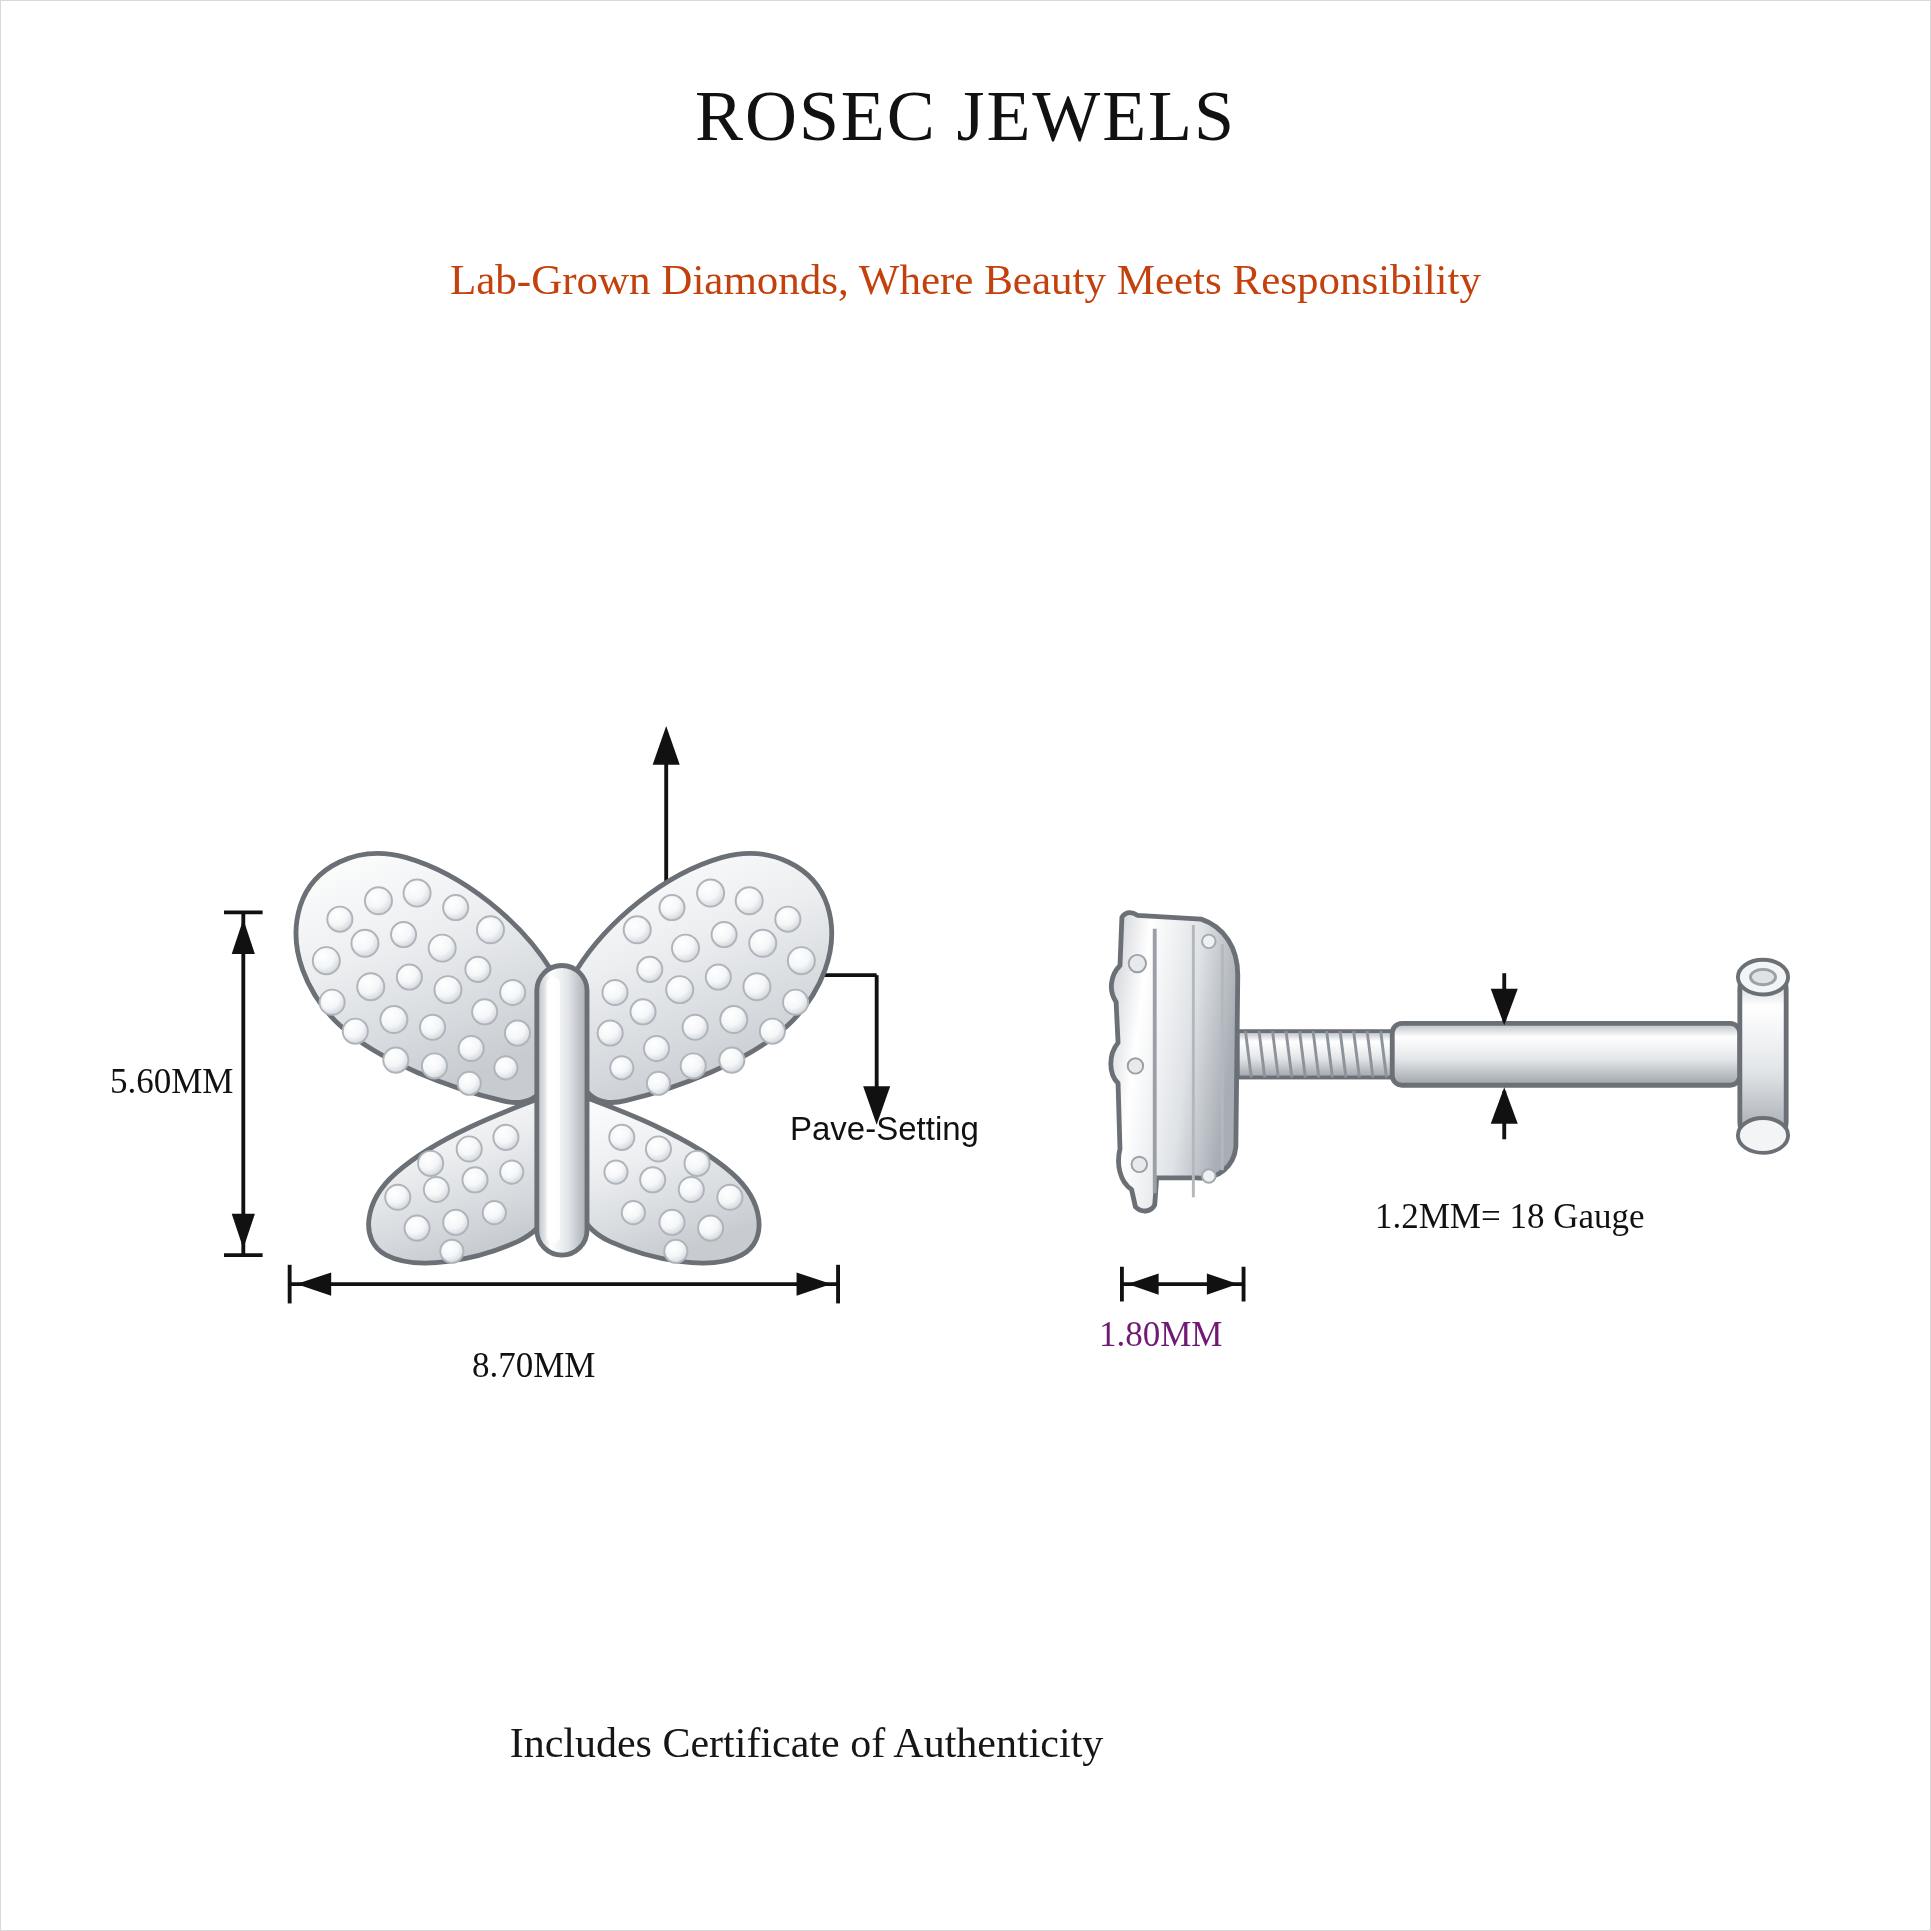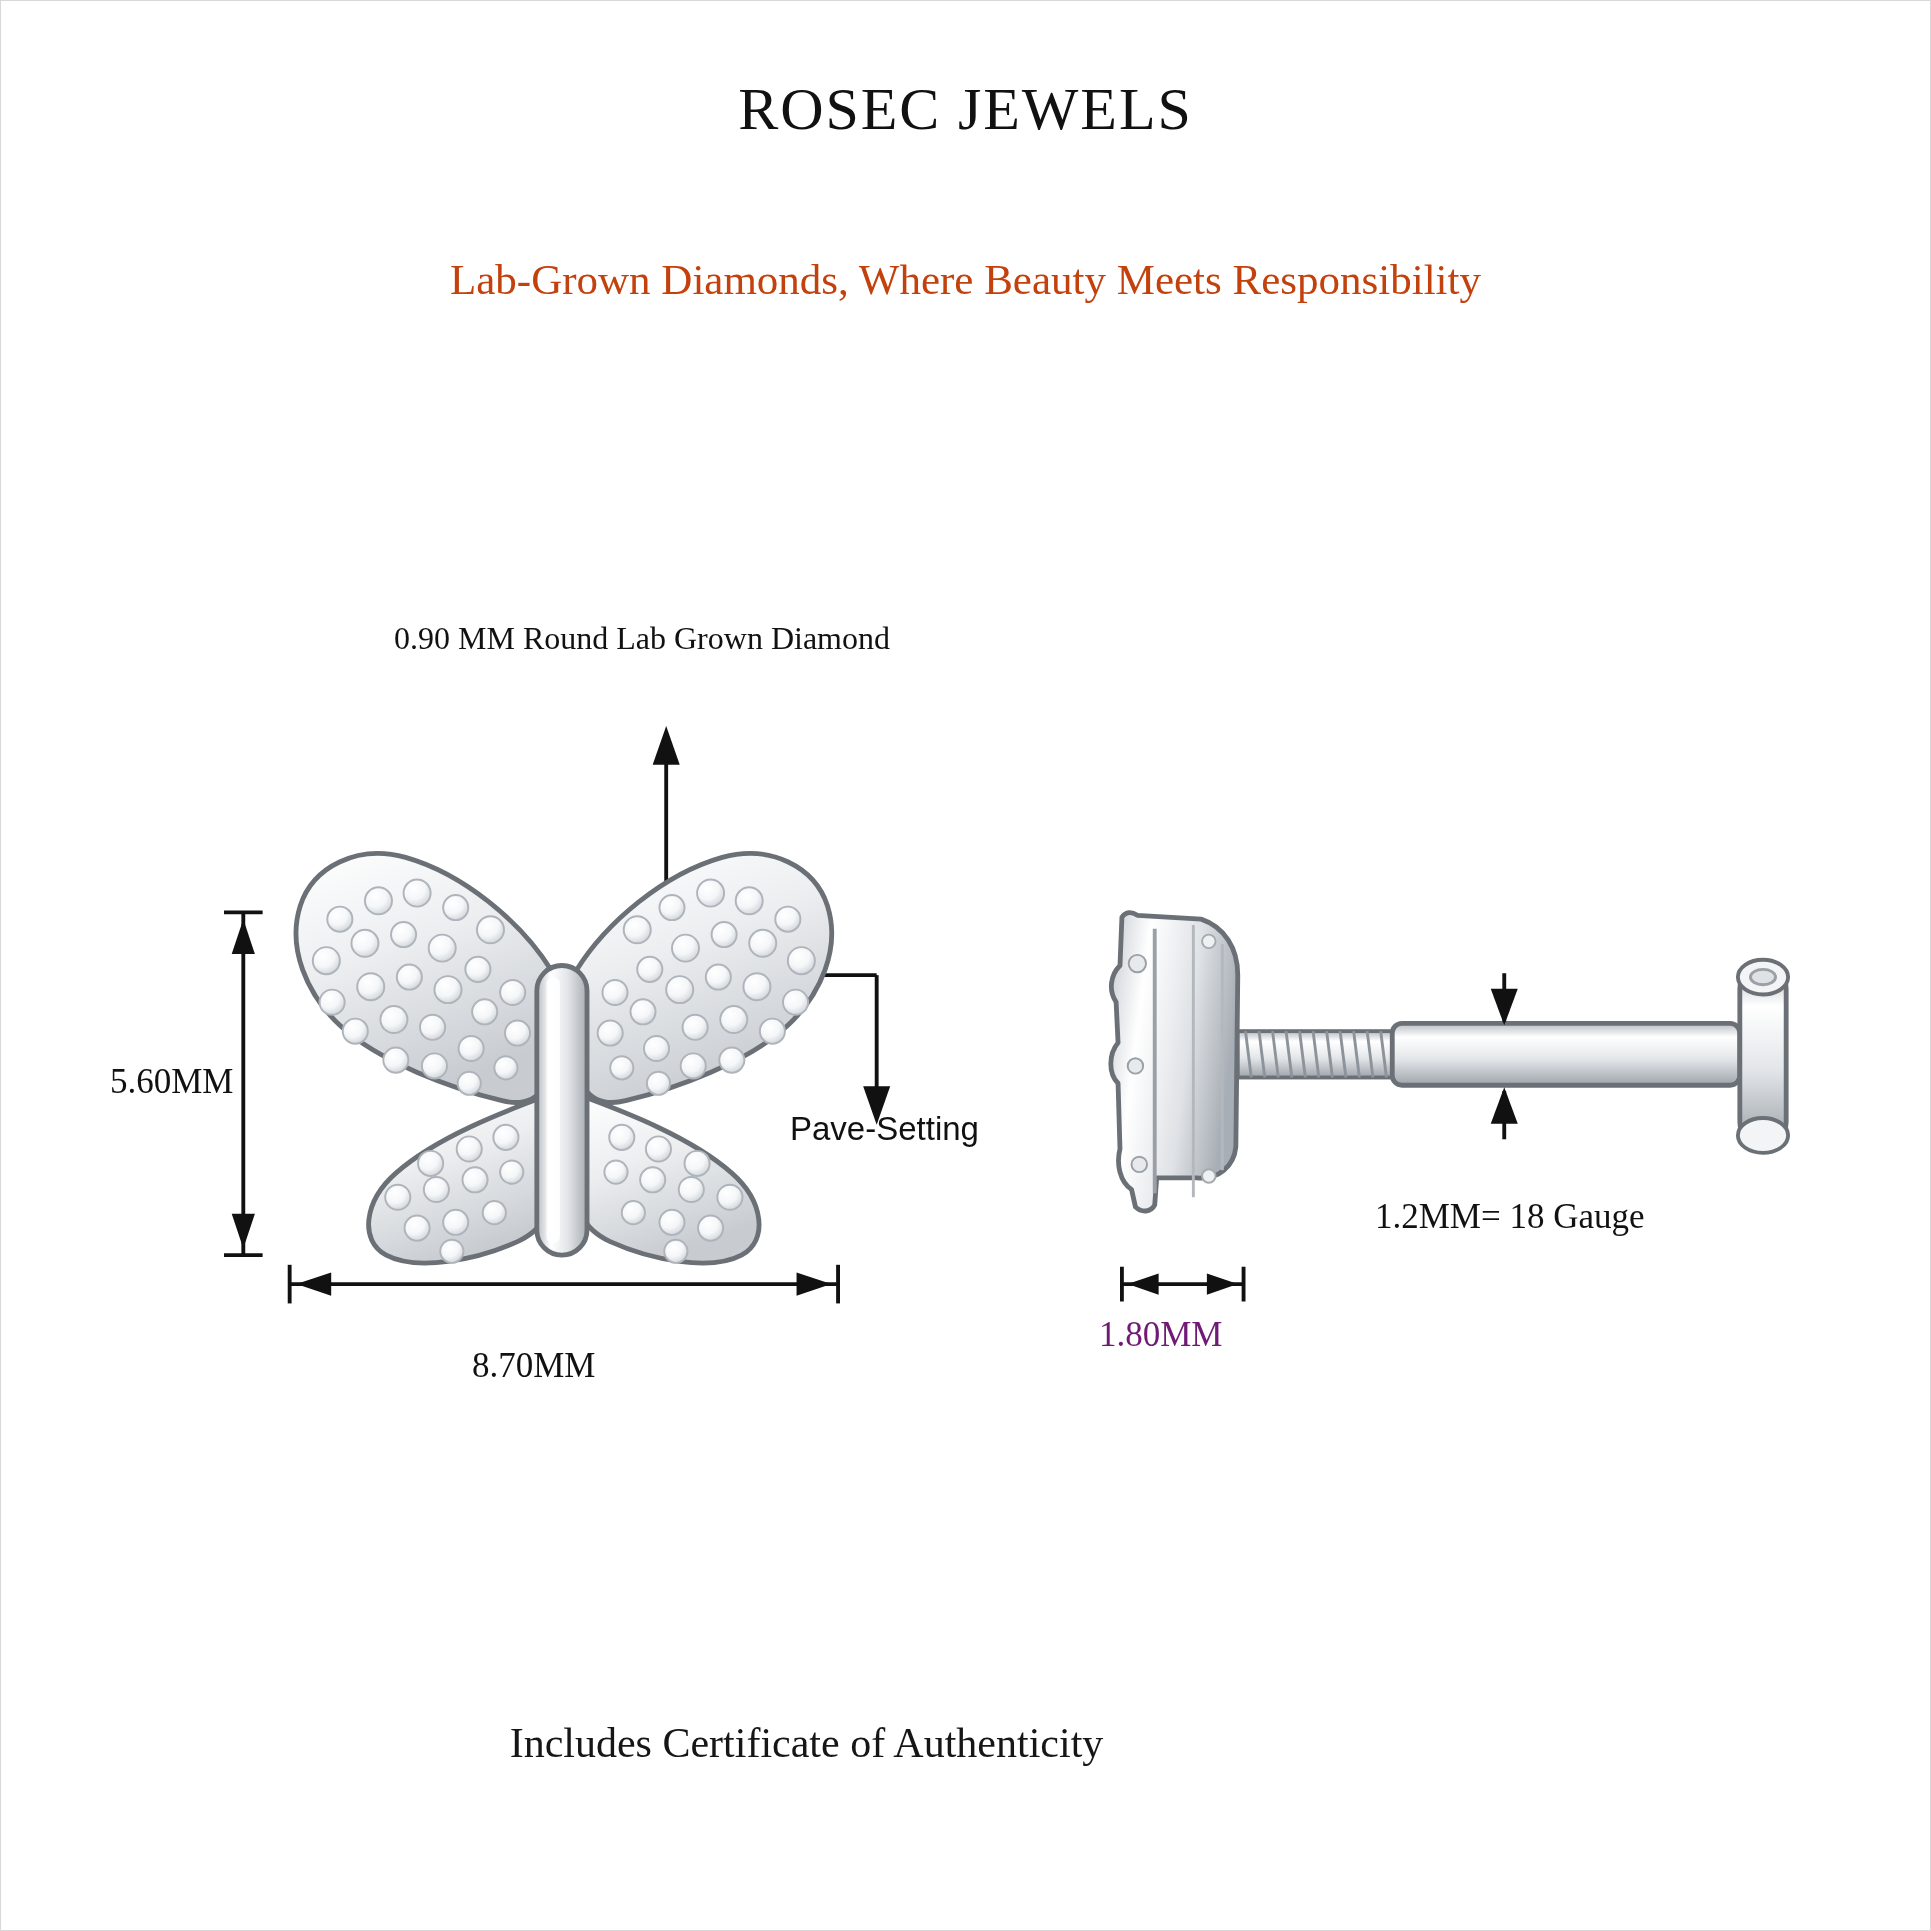--- a/index.html
+++ b/index.html
@@ -25,21 +25,21 @@
   }
 
   
   .brand-title {
     position: absolute;
     top: 75px;
     left: 0;
     width: 1931px;
     text-align: center;
     font-family: "Liberation Serif", serif;
-    font-size: 60px;
+    font-size: 72px;
     letter-spacing: 1.9px;
     color: #111;
     font-weight: 400;
   }
   .brand-tagline {
     position: absolute;
     top: 224px;
     left: 0;
     width: 1931px;
     text-align: center;
@@ -120,21 +120,20 @@
 </style>
 </head>
 <body>
 
 <div class="frame"></div>
 
 <div class="brand-title">ROSEC JEWELS</div>
 <div class="brand-tagline">Lab-Grown Diamonds, Where Beauty Meets Responsibility</div>
 
 <div class="callout-diamond">
-  <div>0.90 MM Round Lab Grown Diamond</div>
 </div>
 <div class="callout-pave">Pave-Setting</div>
 <div class="dim-height-label">5.60MM</div>
 <div class="dim-width-label">8.70MM</div>
 <div class="dim-thick-label">1.80MM</div>
 <div class="dim-gauge-label">1.2MM= 18 Gauge</div>
 
 <svg class="art" width="1931" height="1931" viewBox="0 0 2000 2000">
   <defs>
     <linearGradient id="metalWing" x1="0" y1="0" x2="0.4" y2="1">

